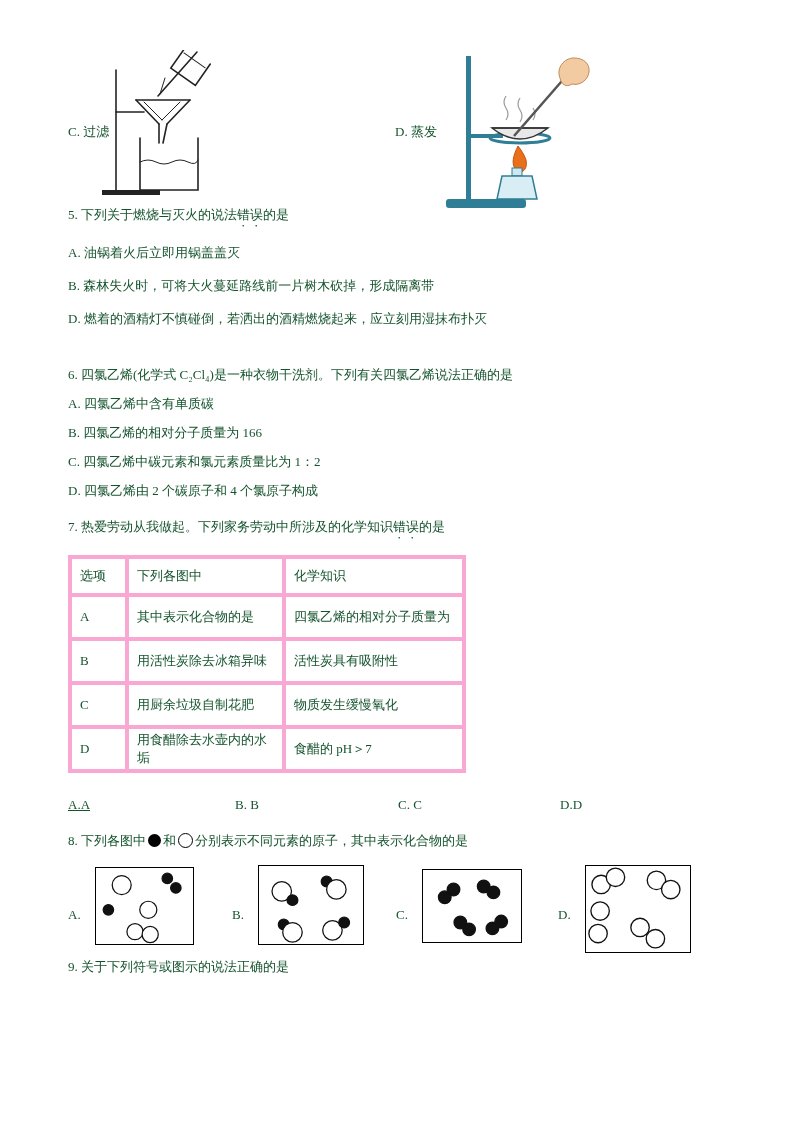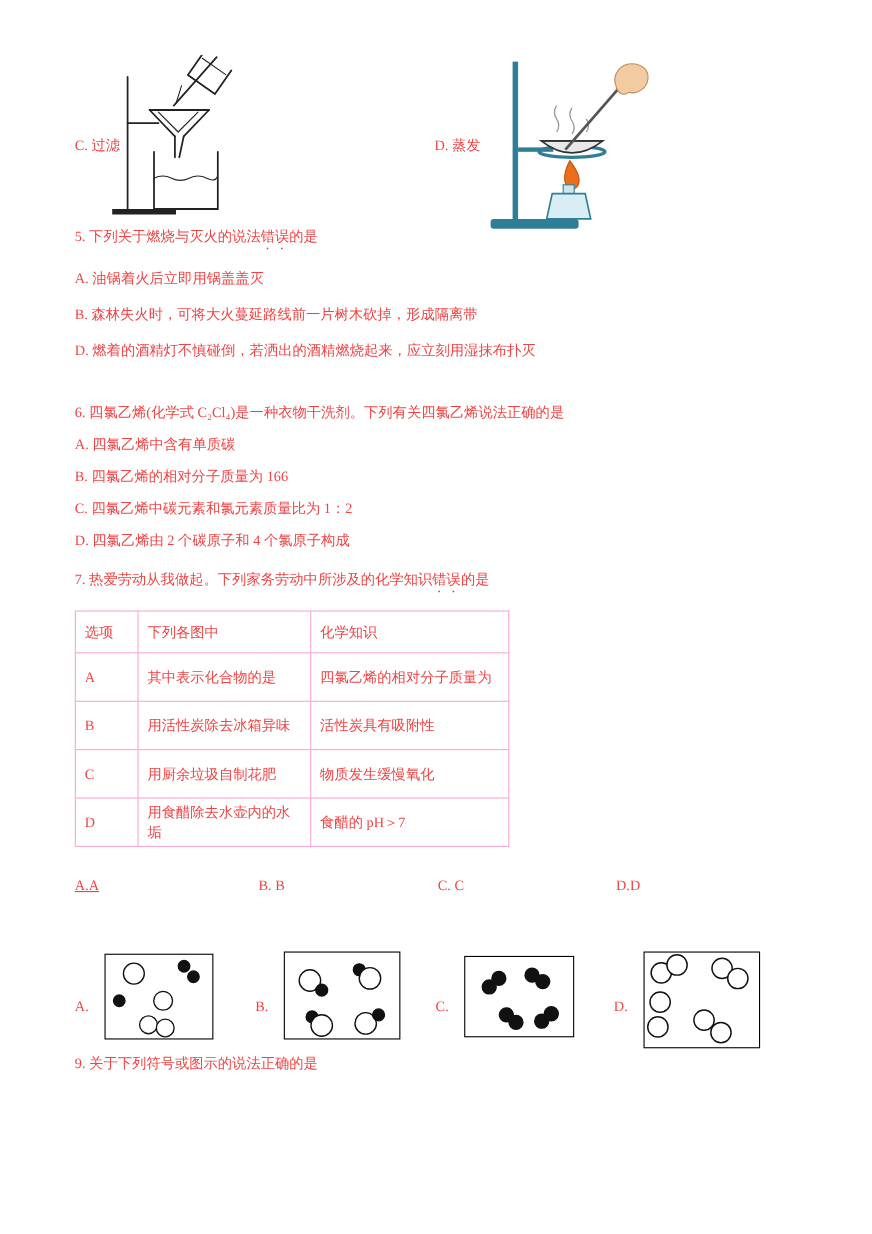--- a/index.html
+++ b/index.html
@@ -4,21 +4,21 @@
 <style>
   * { box-sizing: border-box; margin: 0; padding: 0; }
   html,body { background:#888; }
   #page {
     position: relative;
     width: 793px; height: 1122px;
     margin: 0 auto;
     background: #ffffff;
     font-family: "Liberation Serif", "DejaVu Serif", serif;
     font-size: 13px;
-    color: #ef4444;
+    color: #14532d;
     overflow: hidden;
   }
   .abs { position: absolute; }
   .line { line-height: 20px; white-space: nowrap; }
   .emph {
     text-emphasis: filled dot;
     -webkit-text-emphasis: filled dot;
     text-emphasis-position: under right;
     -webkit-text-emphasis-position: under;
   }
@@ -26,21 +26,21 @@
   #apparatus { left: 68px; top: 50px; width: 680px; height: 160px; }
   .fig-label { position: absolute; line-height: 20px; }
   
   #q5 { left: 68px; top: 205px; width: 680px; }
   #q5 p { margin-bottom: 13px; }
   #q6 { left: 68px; top: 365px; width: 680px; }
   #q6 p { margin-bottom: 9px; }
   #q7 { left: 68px; top: 517px; width: 680px; }
   table { border-collapse: collapse; margin-top: 13px; }
   td, th {
-    border: 1px solid #f9a8d4;
+    border: 4px solid #f9a8d4;
     font-weight: normal;
     text-align: left;
     padding: 2px 6px 2px 8px;
     vertical-align: middle;
     font-size: 13px;
   }
   col.c1 { width: 57px; } col.c2 { width: 157px; } col.c3 { width: 180px; }
   tr.hdr td { height: 38px; }
   tr.datarow td { height: 44px; }
   #answers { left: 68px; top: 795px; width: 680px; height: 20px; }
@@ -161,20 +161,23 @@
       </table>
   </div>
 
   <div id="answers" class="abs">
     <span style="left:0;text-decoration:underline;">A.A</span>
     <span style="left:167px;">B. B</span>
     <span style="left:330px;">C. C</span>
     <span style="left:492px;">D.D</span>
   </div>
 
+  <div id="q8stem" class="abs line">
+    <span>8. 下列各图中</span><span class="atom-filled"></span><span>和</span><span class="atom-open"></span><span>分别表示不同元素的原子，其中表示化合物的是</span>
+  </div>
 
   <div id="q8boxes" class="abs">
     <span class="boxlabel" style="left:0; top:42px;">A.</span>
     <svg style="left:27px; top:4px;" width="99" height="78" viewBox="0 0 100 80">
         <circle cx="26" cy="18" r="10" fill="#fff" stroke="#111" stroke-width="1.3"></circle>
         <circle cx="74" cy="11" r="5.5" fill="#111" stroke="#111" stroke-width="1.3"></circle>
         <circle cx="83" cy="21" r="5.5" fill="#111" stroke="#111" stroke-width="1.3"></circle>
         <circle cx="12" cy="44" r="5.5" fill="#111" stroke="#111" stroke-width="1.3"></circle>
         <circle cx="54" cy="44" r="9" fill="#fff" stroke="#111" stroke-width="1.3"></circle>
         <circle cx="40" cy="67" r="8.5" fill="#fff" stroke="#111" stroke-width="1.3"></circle>

